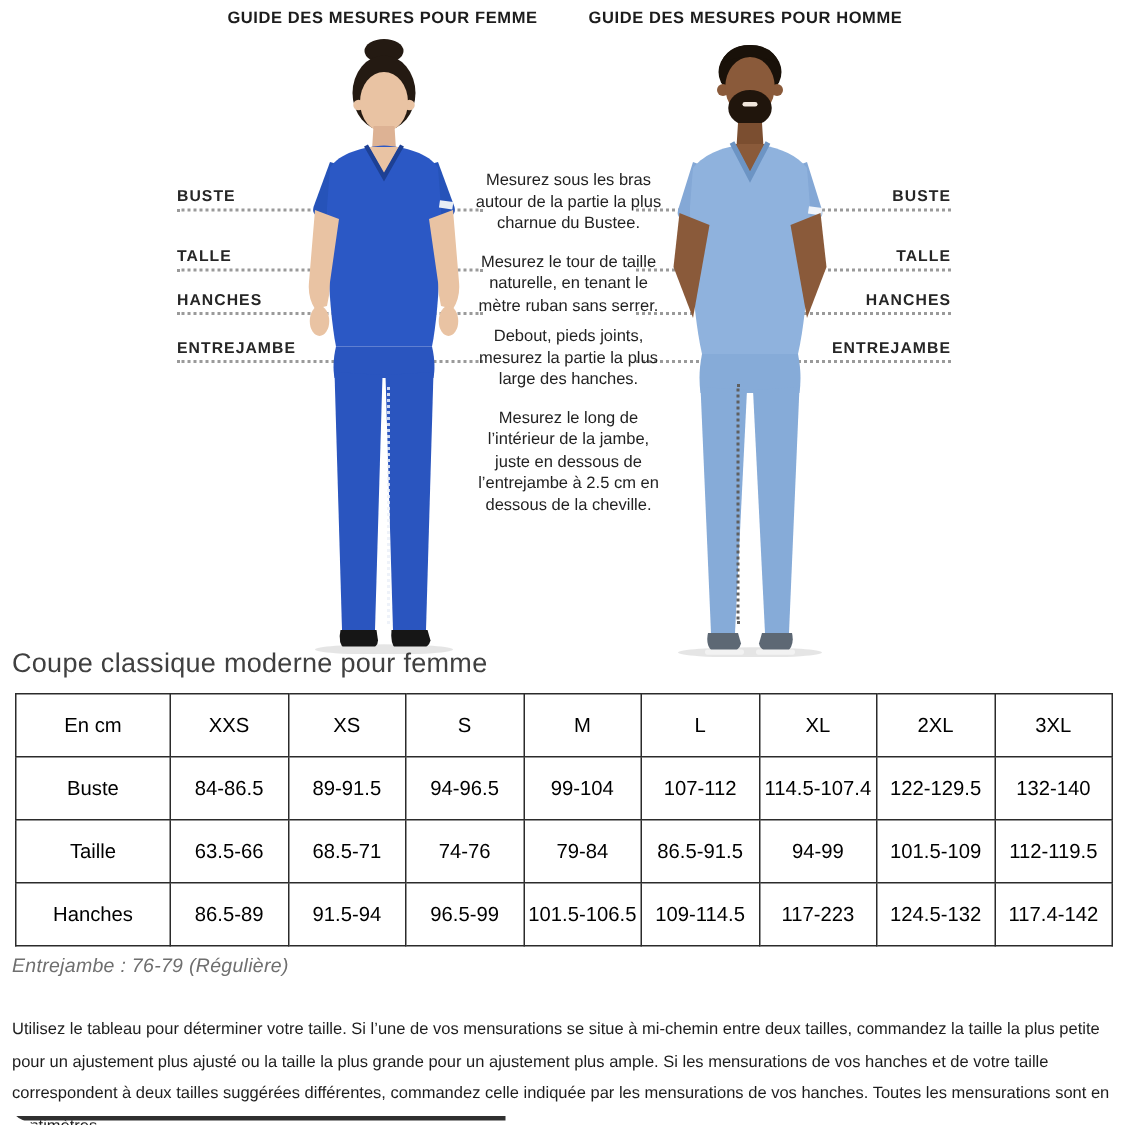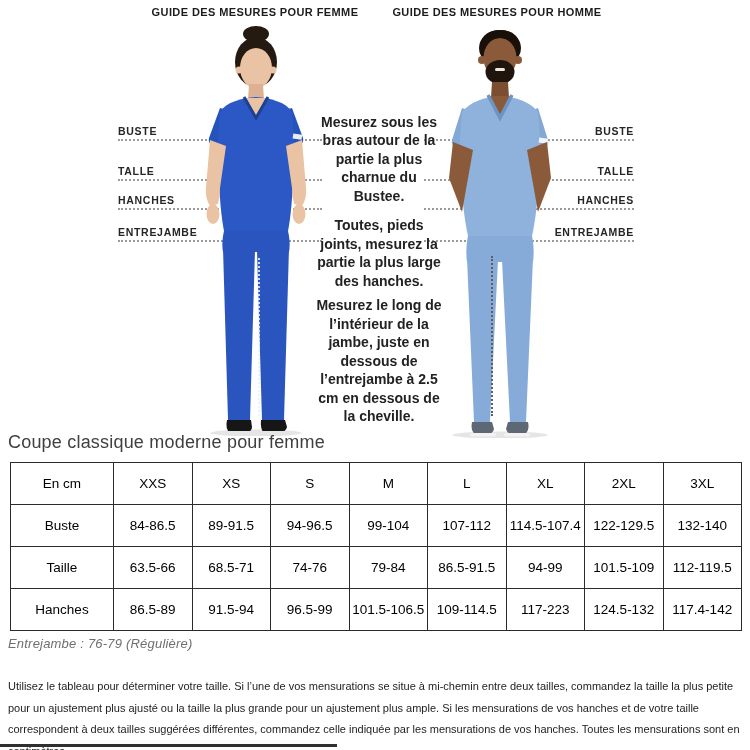--- a/index.html
+++ b/index.html
@@ -1,18 +1,18 @@
 <!DOCTYPE html>
 <html><head>
 <meta charset="utf-8">
 <style>
   html,body{margin:0;padding:0;background:#fff;}
   .canvas{
     position:relative;width:750px;height:750px;background:#ffffff;
-    font-family:"Liberation Sans", sans-serif;color:#1e1e1e;overflow:hidden;
+    font-family:"Liberation Sans", sans-serif;color:#1e1e1e;overflow:hidden;border-radius:28px;
   }
   .guide-header{
     position:absolute;top:6px;width:250px;text-align:center;
     font-size:11px;font-weight:700;letter-spacing:.4px;color:#1c1c1c;
   }
   .hdr-femme{left:130px;}
   .hdr-homme{left:372px;}
 
   .figure-svg{position:absolute;z-index:2;}
 
@@ -26,21 +26,21 @@
 
   .mlabel{
     position:absolute;font-size:10.5px;font-weight:700;letter-spacing:.7px;
     color:#262626;z-index:4;
   }
   .mlabel.left{left:118px;}
   .mlabel.right{left:424px;width:210px;text-align:right;}
 
   .instructions{
     position:absolute;left:316px;top:113px;width:126px;z-index:4;
-    text-align:center;font-size:14px;font-weight:700;line-height:1.32;color:#222;
+    text-align:center;font-size:11px;font-weight:400;line-height:1.32;color:#222;
   }
   .instructions p{margin:0 0 11px 0;}
   .instructions p:nth-child(2){margin-bottom:6px;}
 
   .table-title{
     position:absolute;left:8px;top:432px;font-size:18px;font-weight:400;
     letter-spacing:.2px;color:#404040;
   }
   table.size-table{
     position:absolute;left:10px;top:462px;width:731px;
@@ -154,21 +154,22 @@
   <div class="mlabel left" style="top:165px">TALLE</div>
   <div class="mlabel left" style="top:194px">HANCHES</div>
   <div class="mlabel left" style="top:226px">ENTREJAMBE</div>
   <div class="mlabel right" style="top:125px">BUSTE</div>
   <div class="mlabel right" style="top:165px">TALLE</div>
   <div class="mlabel right" style="top:194px">HANCHES</div>
   <div class="mlabel right" style="top:226px">ENTREJAMBE</div>
 
   <div class="instructions">
     <p>Mesurez sous les bras autour de la partie la plus charnue du Bustee.</p>
-    <p>Toutes, pieds joints, mesurez la partie la plus large des hanches.</p>
+    <p>Mesurez le tour de taille naturelle, en tenant le mètre ruban sans serrer.</p>
+    <p>Debout, pieds joints, mesurez la partie la plus large des hanches.</p>
     <p>Mesurez le long de l’intérieur de la jambe, juste en dessous de l’entrejambe à 2.5 cm en dessous de la cheville.</p>
   </div>
 
   <div class="table-title">Coupe classique moderne pour femme</div>
 
   <table class="size-table">
     <colgroup>
       <col class="c-label">
         <col class="c-size">
         <col class="c-size">

